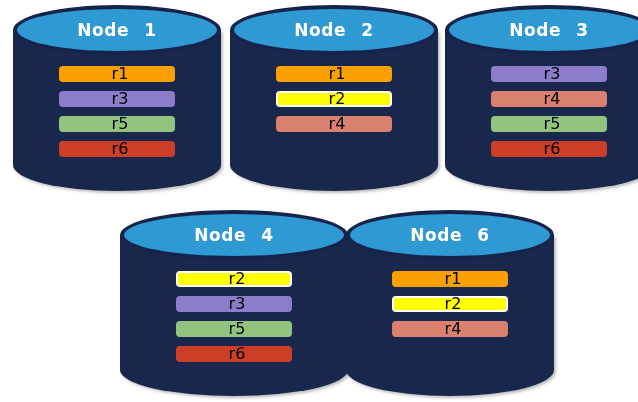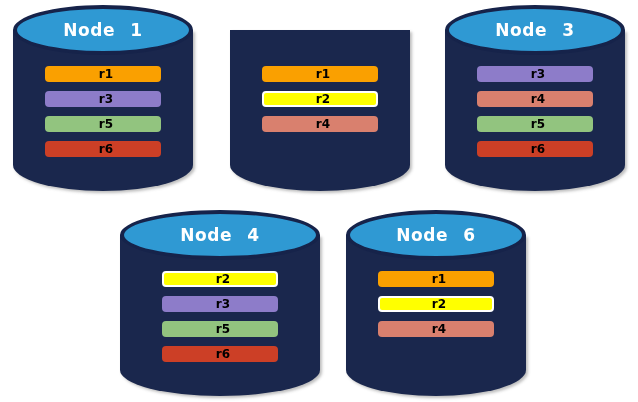--- a/index.html
+++ b/index.html
@@ -15,21 +15,21 @@
   body{
     width:638px;height:402px;
     background:var(--background);
     font-family:"DejaVu Sans","Liberation Sans",sans-serif;
     position:relative;
     overflow:hidden;
   }
   .canvas{position:absolute;inset:0;}
   .node{
     position:absolute;
-    width:180px;height:186px;text-align:right;
+    width:208px;height:186px;text-align:right;
   }
   .cyl-body{
     position:absolute;
     left:0;right:0;top:25px;bottom:0;
     background:var(--cylinder-body);
     border-radius:0 0 50% 50% / 0 0 26px 26px;
     box-shadow:2px 2px 3px rgba(110,110,110,0.45);
   }
   .cyl-top{
     position:absolute;
@@ -58,22 +58,22 @@
     margin-bottom:9px;
     border-radius:4px;
     box-sizing:border-box;
     display:flex;align-items:center;justify-content:center;
   }
   .bar.highlight{
     border:2px solid var(--highlight-border);
   }
   .bar span{
     color:var(--replica-label-text);
-    font-weight:bold;
-    font-size:12px;
+    font-weight:normal;
+    font-size:16px;
     line-height:1;
     margin-left:6px;
   }
 </style>
 </head>
 <body>
 
 <div class="canvas">
 
   <div class="node" style="left:13px;top:5px;">
@@ -92,20 +92,23 @@
           <span>r5</span>
         </div>
         <div class="bar" style="background: rgb(204, 63, 38);">
           <span>r6</span>
         </div>
       </div>
   </div>
 
   <div class="node" style="left:230px;top:5px;">
     <div class="cyl-body"></div>
+    <div class="cyl-top">
+      <span class="node-title">Node 2</span>
+    </div>
     <div class="bars">
         <div class="bar" style="background: rgb(250, 160, 0);">
           <span>r1</span>
         </div>
         <div class="bar highlight" style="background: rgb(255, 255, 0);">
           <span>r2</span>
         </div>
         <div class="bar" style="background: rgb(217, 128, 110);">
           <span>r4</span>
         </div>

